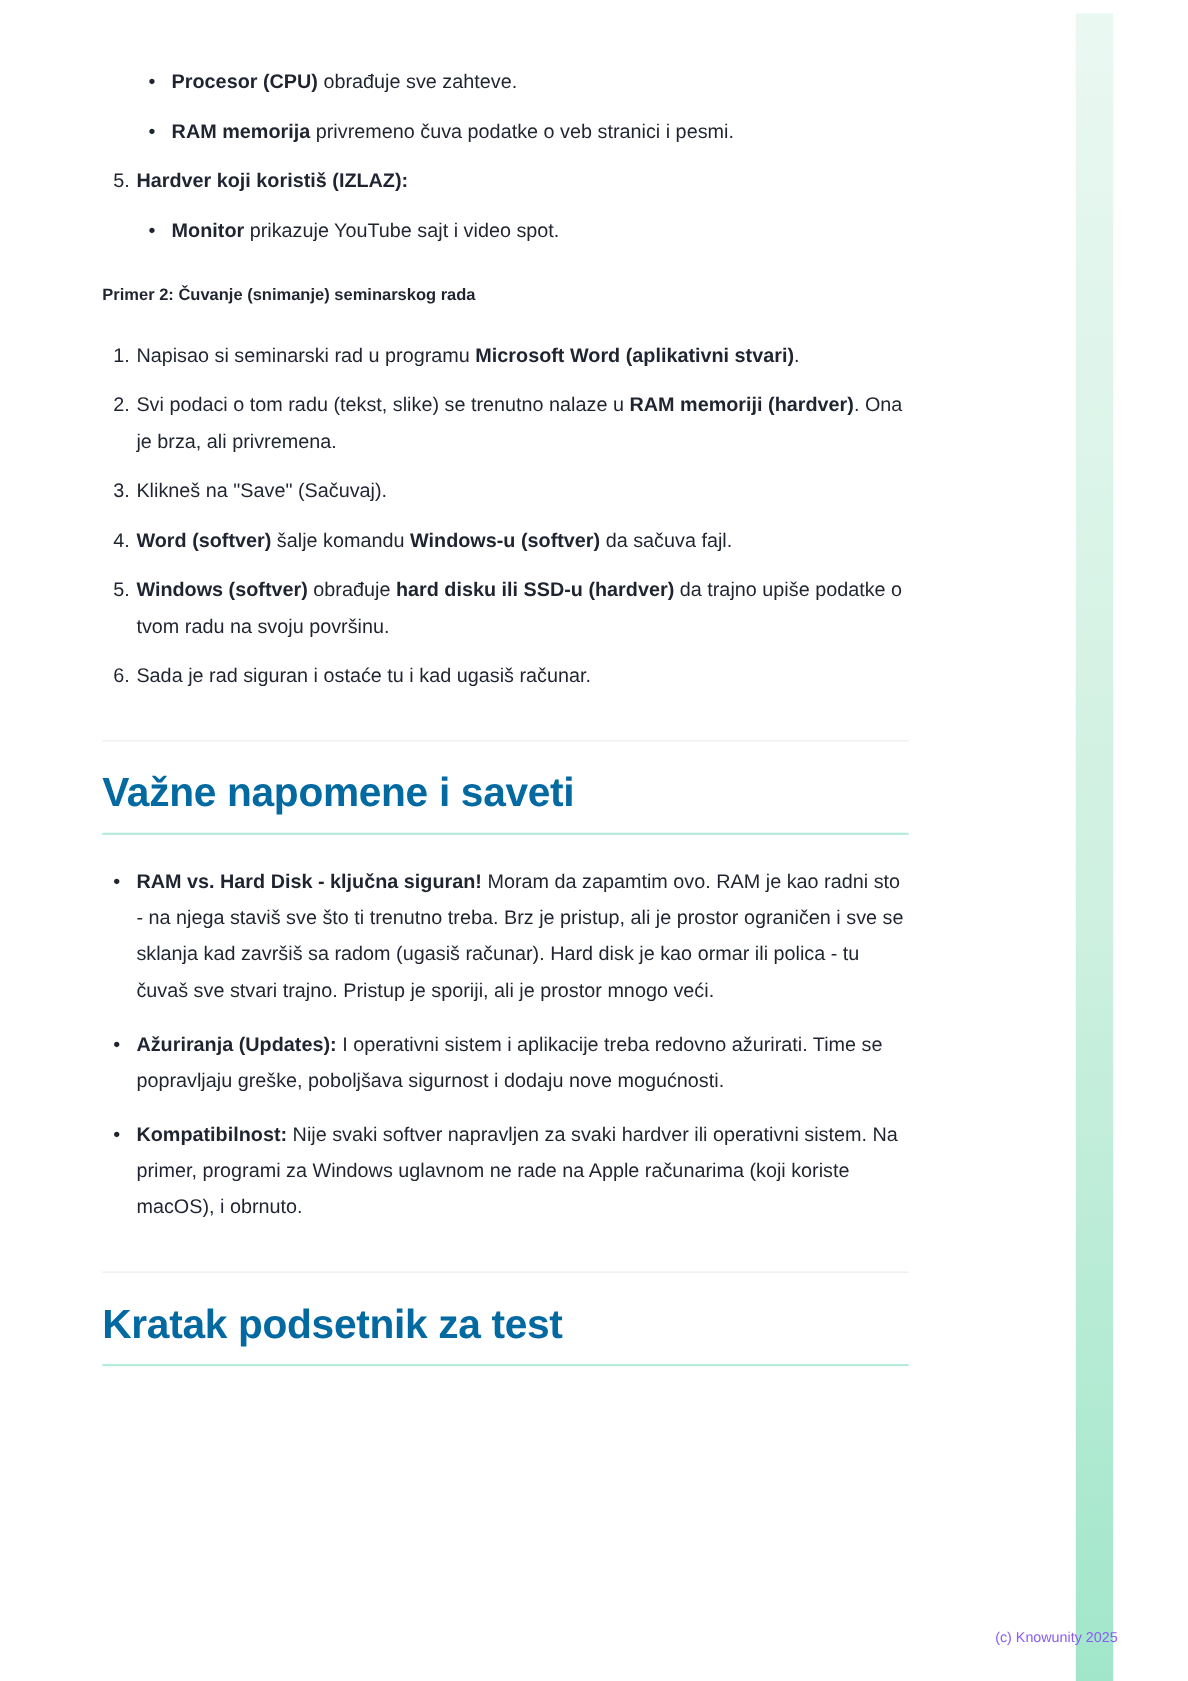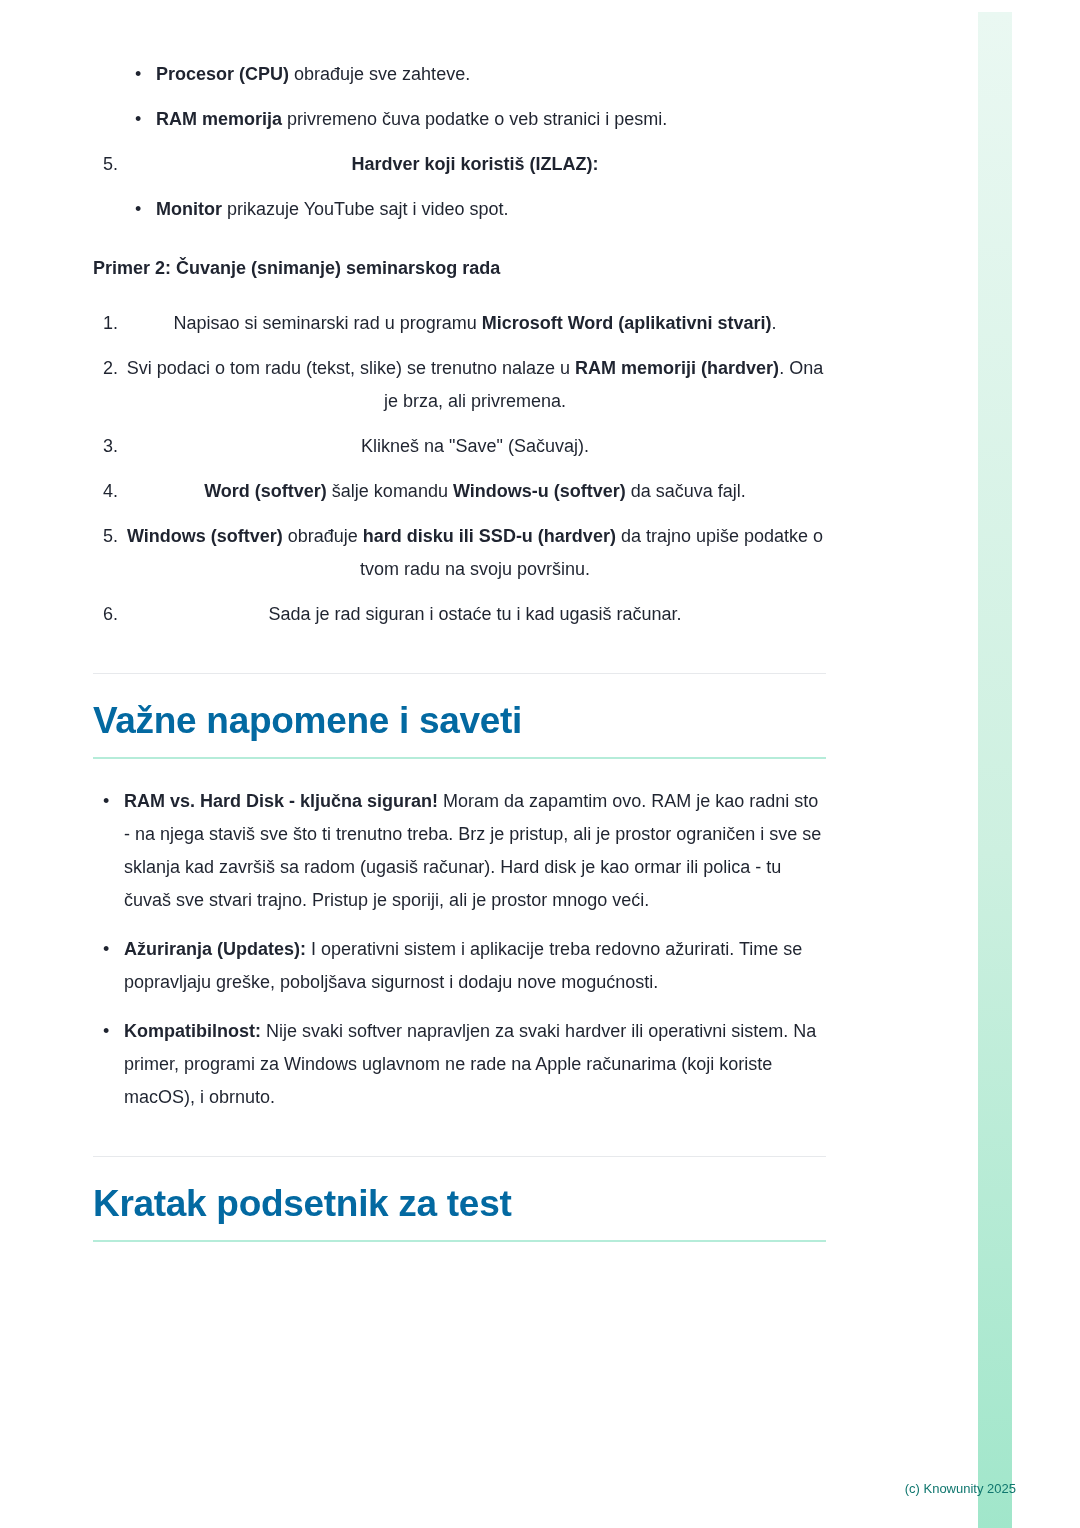--- a/index.html
+++ b/index.html
@@ -57,25 +57,25 @@
 
   
   .num-item {
     display: flex;
     padding-left: 10px;
     margin-bottom: 12px;
   }
   .num-item .num {
     flex: 0 0 21px;
   }
-  .num-item .num-text { flex: 1 1 auto; text-align: center; }
+  .num-item .num-text { flex: 1 1 auto; }
 
   .subheading {
     font-weight: 700;
-    font-size: 18px;
+    font-size: 15px;
     margin: 26px 0 22px 0;
   }
 
   .steps { margin-bottom: 8px; }
 
   hr.divider {
     border: none;
     border-top: 1px solid #e7e9ec;
     margin: 42px 0 30px 0;
   }
@@ -91,21 +91,21 @@
   }
 
   ul.section-list { margin-top: 26px; }
   ul.section-list > li { margin-bottom: 16px; }
 
   .watermark {
     position: absolute;
     right: 64px;
     bottom: 44px;
     font-size: 13px;
-    color: #0f766e;
+    color: #8b5cf6;
     z-index: 2;
     white-space: nowrap;
   }
 </style>
 </head>
 <body>
 
 <div class="page">
 
   <div class="accent-stripe"></div>

